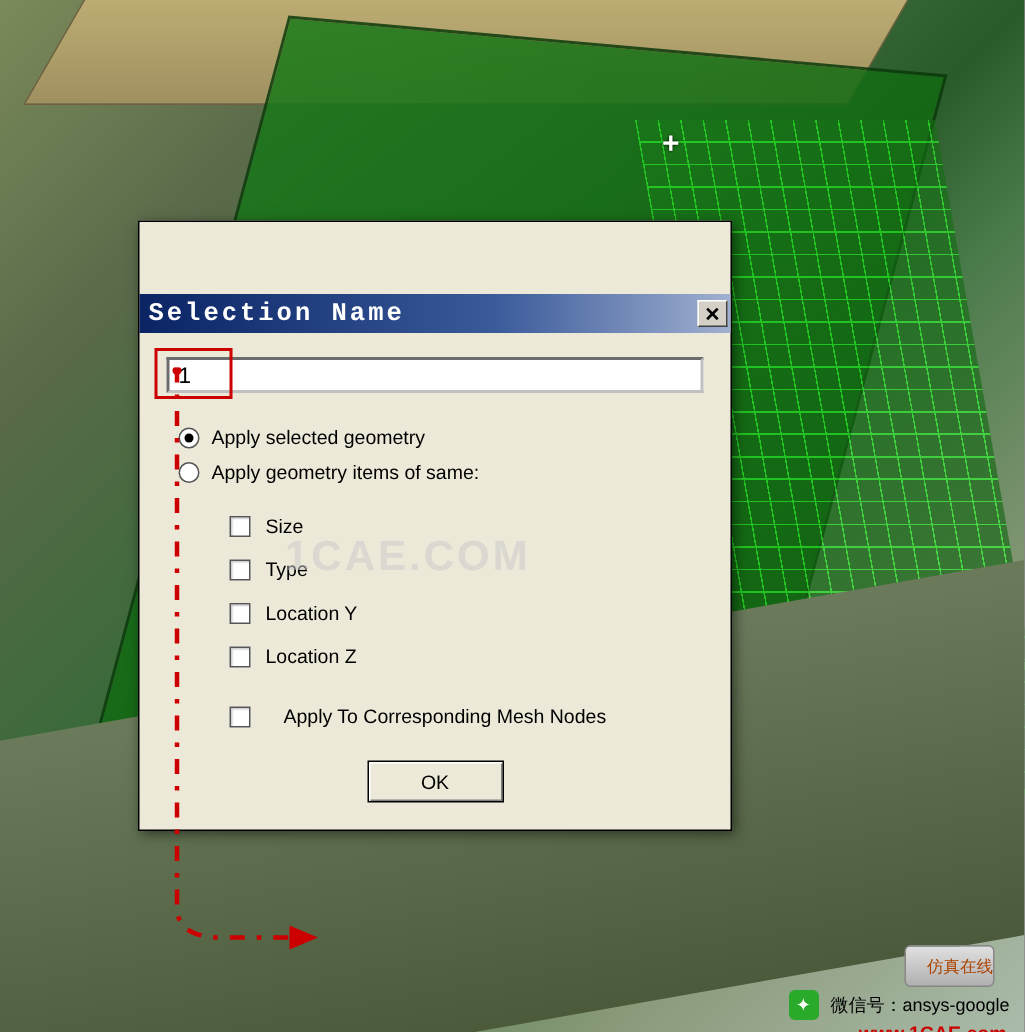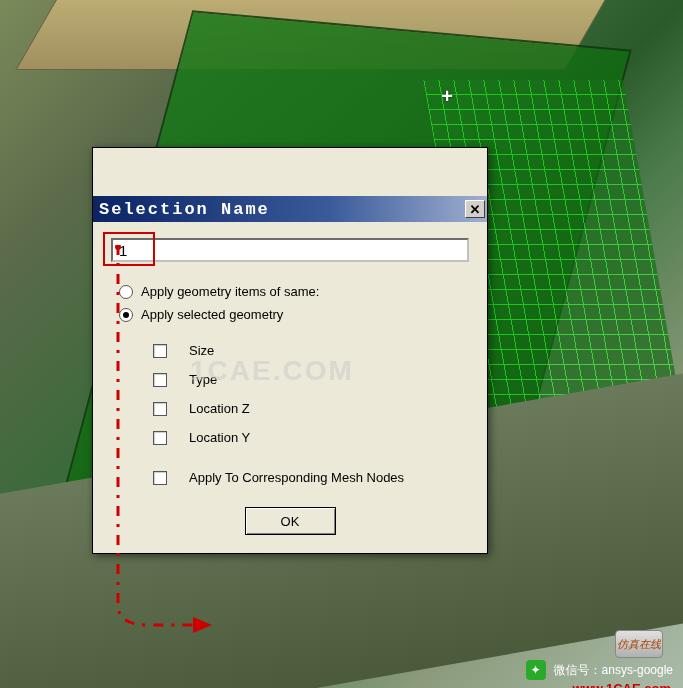--- a/index.html
+++ b/index.html
@@ -148,21 +148,21 @@
       background: #000;
       border-radius: 50%;
     }
     .checkbox-group {
       margin-left: 42px;
       margin-bottom: 18px;
     }
     .checkbox-row {
       display: flex;
       align-items: center;
-      gap: 22px;
+      gap: 10px;
       padding: 7px 0;
     }
     .checkbox {
       width: 14px;
       height: 14px;
       border: 1px solid #555;
       background: #fff;
       box-shadow: inset 1px 1px 1px rgba(0,0,0,0.2);
       cursor: pointer;
     }
@@ -224,47 +224,46 @@
       height: 20px;
       background: #2aaa2a;
       border-radius: 4px;
       display: flex;
       align-items: center;
       justify-content: center;
       color: #fff;
       font-size: 12px;
     }
     .footer-text {
-      color: #ffffff;
+      color: #000000;
     }
     .footer-url {
       position: absolute;
       bottom: -8px;
       right: 12px;
       color: #cc0000;
       font-weight: bold;
       font-size: 13px;
       z-index: 200;
     }
     .footer-badge {
       position: absolute;
       bottom: 30px;
       right: 20px;
-      width: 48px;
+      width: 60px;
       height: 28px;
       background: linear-gradient(180deg, #e0e0e0, #b0b0b0);
       border-radius: 4px;
       border: 1px solid #888;
       display: flex;
       align-items: center;
-      justify-content: center;
+      justify-content: flex-end;
       font-size: 11px;
       color: #aa4400;
       z-index: 200;
-      font-style: italic;
     }
   </style>
 </head>
 <body>
 
 <div class="cad-background">
   <div class="cad-top-yellow"></div>
   <div class="cad-green"></div>
   <div class="cad-green2"></div>
   <div class="cad-bottom"></div>
@@ -279,45 +278,45 @@
     </div>
   </div>
   <div class="dialog-body">
     <div class="input-row">
       <input type="text" class="text-input" value="1" style="">
       <div class="red-box"></div>
     </div>
 
     <div class="radio-group">
       <div class="radio-row">
+        <div class="radio checked"></div>
+        <span>Apply selected geometry</span>
+      </div>
+      <div class="radio-row">
         <div class="radio"></div>
         <span>Apply geometry items of same:</span>
-      </div>
-      <div class="radio-row">
-        <div class="radio checked"></div>
-        <span>Apply selected geometry</span>
       </div>
     </div>
 
     <div class="checkbox-group">
       <div class="checkbox-row">
         <div class="checkbox"></div>
         <span>Size</span>
       </div>
       <div class="checkbox-row">
         <div class="checkbox"></div>
         <span>Type</span>
       </div>
       <div class="checkbox-row">
         <div class="checkbox"></div>
-        <span>Location Z</span>
+        <span>Location Y</span>
       </div>
       <div class="checkbox-row">
         <div class="checkbox"></div>
-        <span>Location Y</span>
+        <span>Location Z</span>
       </div>
     </div>
 
     <div class="apply-mesh-row">
       <div class="checkbox"></div>
       <span>Apply To Corresponding Mesh Nodes</span>
     </div>
 
     <div class="button-row">
       <button class="btn">OK</button>

